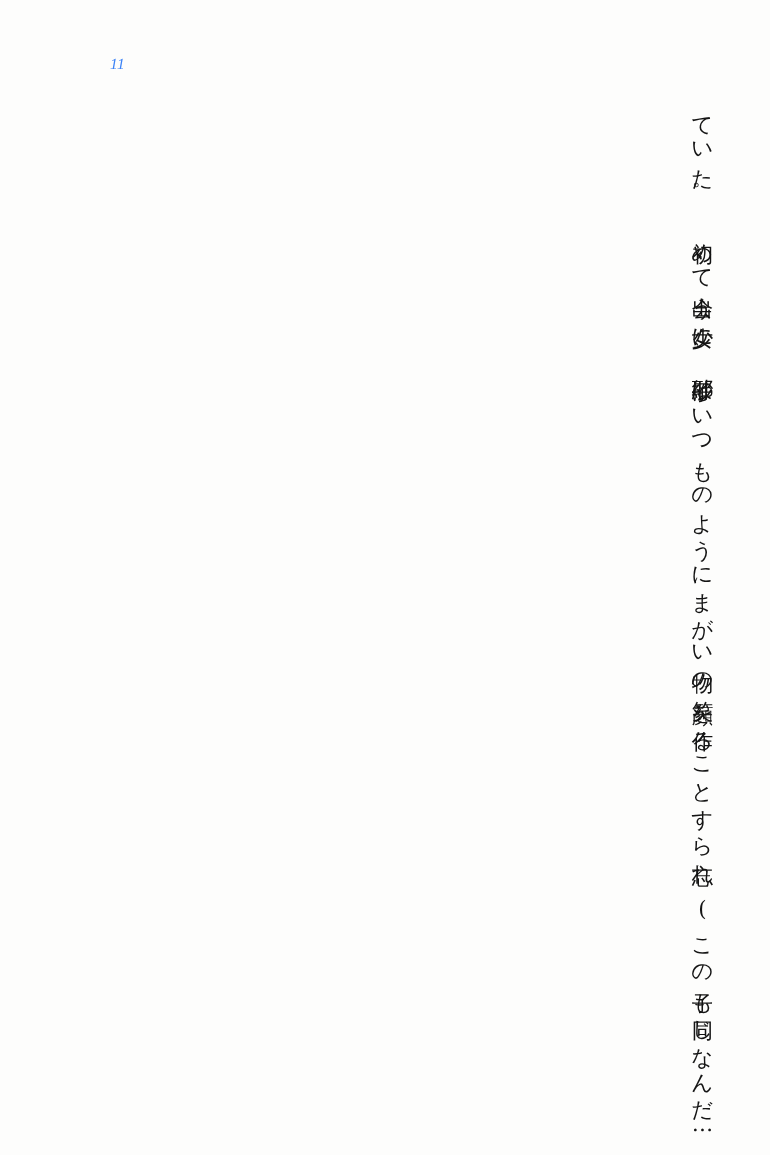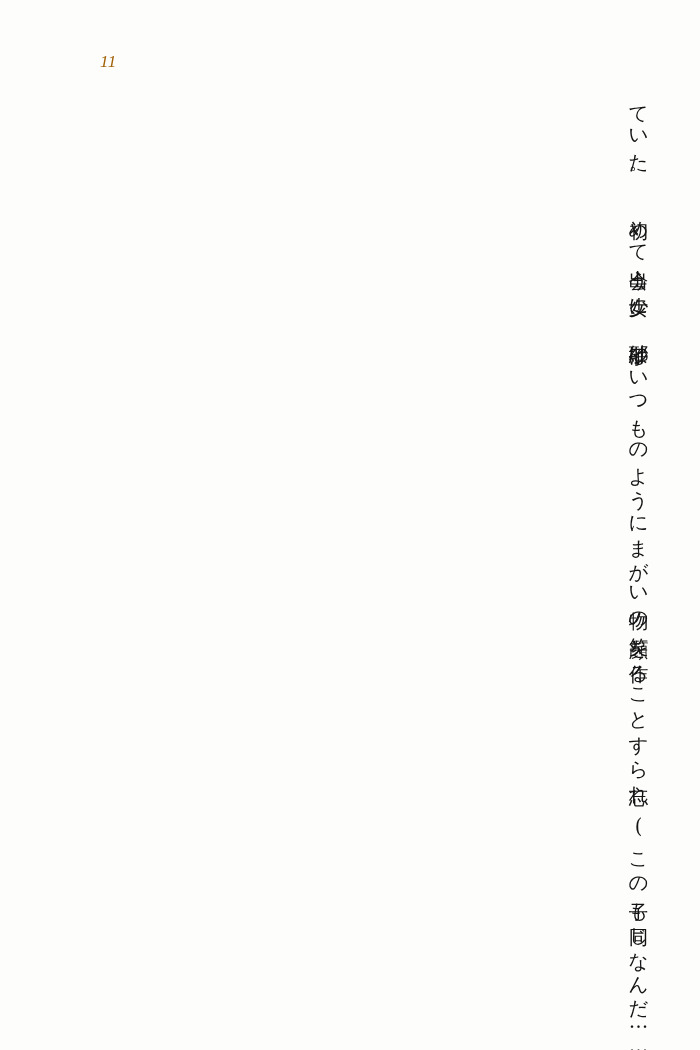--- a/index.html
+++ b/index.html
@@ -25,22 +25,22 @@
     background: #fdfdfc;
   }
 
   
   #page-number {
     position: absolute;
     left: 100px;
     top: 52px;
     font-family: "Liberation Serif", "DejaVu Serif", serif;
     font-style: italic;
-    font-size: 17px;
-    color: #a16207;
+    font-size: 14px;
+    color: #3b82f6;
     letter-spacing: 0.5px;
   }
 
   
   #text-body {
     position: absolute;
     right: 52px;
     top: 92px;
     height: 880px;
     display: flex;

